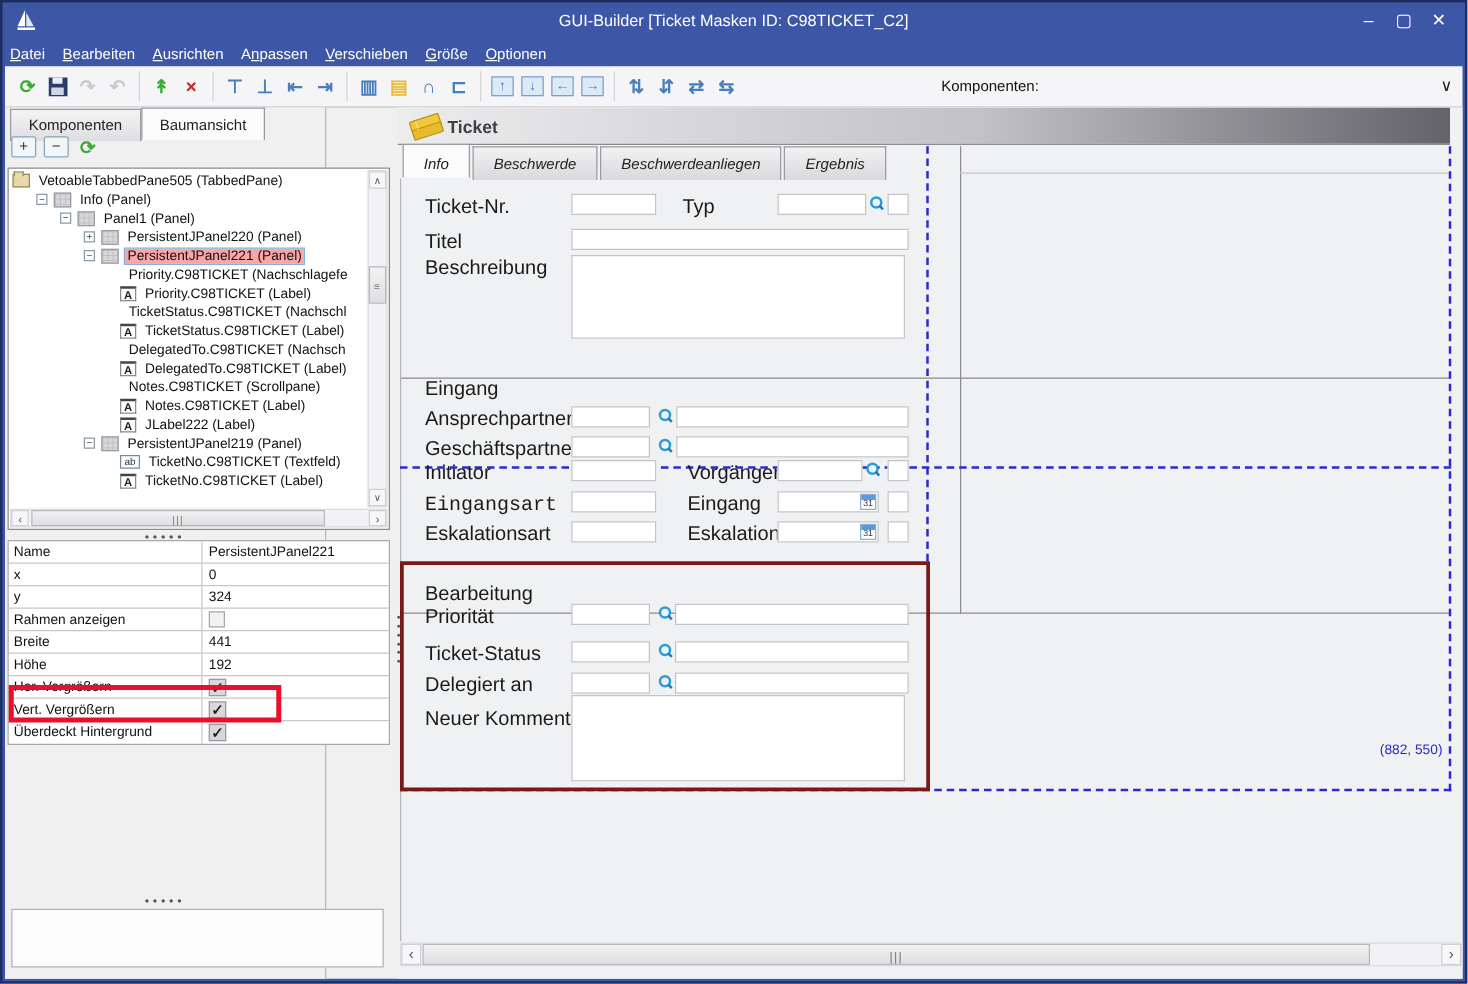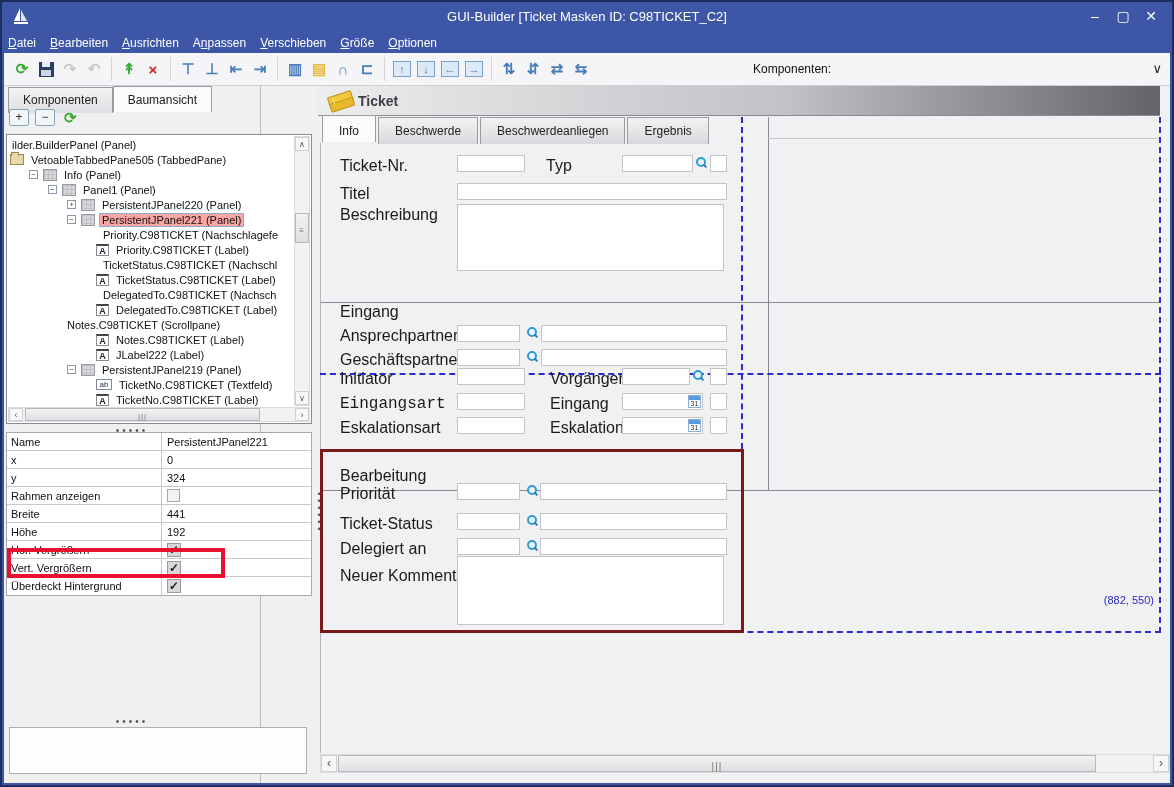--- a/index.html
+++ b/index.html
@@ -74,21 +74,21 @@
 
   .bottom-box { position:absolute; left:5px; top:641px; width:298px; height:47px; background:#fdfdfd; border:1px solid #b0b0b4; }
 
   .v-split-dots { position:absolute; left:312px; top:405px; width:6px; color:#555; font-size:9px; line-height:7px; text-align:center; z-index:6; }
 
   
   .canvas { position:absolute; left:314px; top:0; right:0; bottom:0; background:#f0f1f2; overflow:hidden; }
   .ticket-header { position:absolute; left:0; top:0; width:842px; height:30px; background:linear-gradient(to right,#ededee 0%,#c2c2c7 55%,#636369 100%); border-bottom:1px solid #8a8a90; }
   .ticket-title { position:absolute; left:40px; top:7px; font-size:14px; font-weight:bold; color:#3f3f46; }
   .ct-tabs { position:absolute; left:4px; top:31px; display:flex; height:27px; }
-  .ct-tab { padding:6px 16px 5px; border:1px solid #9a9aa0; border-bottom:none; background:linear-gradient(#f2f2f2,#d9d9dd); font-size:12px; color:#222; margin-right:2px; }
+  .ct-tab { padding:6px 16px 5px; border:1px solid #9a9aa0; border-bottom:none; background:linear-gradient(#f2f2f2,#d9d9dd); font-size:12px; color:#222; margin-right:2px;font-style:italic; }
   .ct-tab.active { background:#fbfbfc; position:relative; top:-2px; padding-top:8px; }
 
   .lbl { position:absolute; font-size:16px; color:#1a1a1a; white-space:nowrap; }
   .fld { position:absolute; background:#fff; border:1px solid #c4c4c8; height:17px; font-size:11px; padding:0 2px; font-family:"Liberation Sans",sans-serif; }
   .farea { position:absolute; background:#fff; border:1px solid #c4c4c8; resize:none; font-family:"Liberation Sans",sans-serif; }
   .mag { position:absolute; width:12px; height:12px; }
   .mag::before { content:""; position:absolute; left:1px; top:0; width:6px; height:6px; border:2px solid #2e9bd6; border-radius:50%; background:#eaf4fb; }
   .mag::after { content:""; position:absolute; left:8px; top:8px; width:4px; height:2px; background:#2879ab; transform:rotate(45deg); }
   .cal { position:absolute; width:13px; height:13px; background:#fff; border:1px solid #8ab0d8; }
   .cal-top { display:block; height:4px; background:#5a9ae0; }
@@ -179,23 +179,20 @@
           <span class="lp-tab active">Baumansicht</span>
         </div>
 
       <span class="lp-btn" style="left:5px;top:23px;">+</span>
       <span class="lp-btn" style="left:31px;top:23px;">−</span>
       <span class="lp-refresh" style="left:60px;top:23px;">⟳</span>
 
       <div class="tree-box">
         <div class="tree-rows" id="tree-rows">
             <div class="tree-row" style="padding-left: 2px;">
-              <span class="tree-label">ilder.BuilderPanel (Panel)</span>
-            </div>
-            <div class="tree-row" style="padding-left: 2px;">
               <span class="tree-icon ti-folder"></span>
               <span class="tree-label">VetoableTabbedPane505 (TabbedPane)</span>
             </div>
             <div class="tree-row" style="padding-left: 21px;">
               <span class="expander">−</span>
               <span class="tree-icon ti-panel"></span>
               <span class="tree-label">Info (Panel)</span>
             </div>
             <div class="tree-row" style="padding-left: 40px;">
               <span class="expander">−</span>
@@ -229,21 +226,21 @@
               <span class="tree-label">TicketStatus.C98TICKET (Label)</span>
             </div>
             <div class="tree-row" style="padding-left: 88px;">
               <span class="tree-icon ti-blank"></span>
               <span class="tree-label">DelegatedTo.C98TICKET (Nachsch</span>
             </div>
             <div class="tree-row" style="padding-left: 88px;">
               <span class="tree-icon ti-label">A</span>
               <span class="tree-label">DelegatedTo.C98TICKET (Label)</span>
             </div>
-            <div class="tree-row" style="padding-left: 52px;">
+            <div class="tree-row" style="padding-left: 88px;">
               <span class="tree-icon ti-blank"></span>
               <span class="tree-label">Notes.C98TICKET (Scrollpane)</span>
             </div>
             <div class="tree-row" style="padding-left: 88px;">
               <span class="tree-icon ti-label">A</span>
               <span class="tree-label">Notes.C98TICKET (Label)</span>
             </div>
             <div class="tree-row" style="padding-left: 88px;">
               <span class="tree-icon ti-label">A</span>
               <span class="tree-label">JLabel222 (Label)</span>

